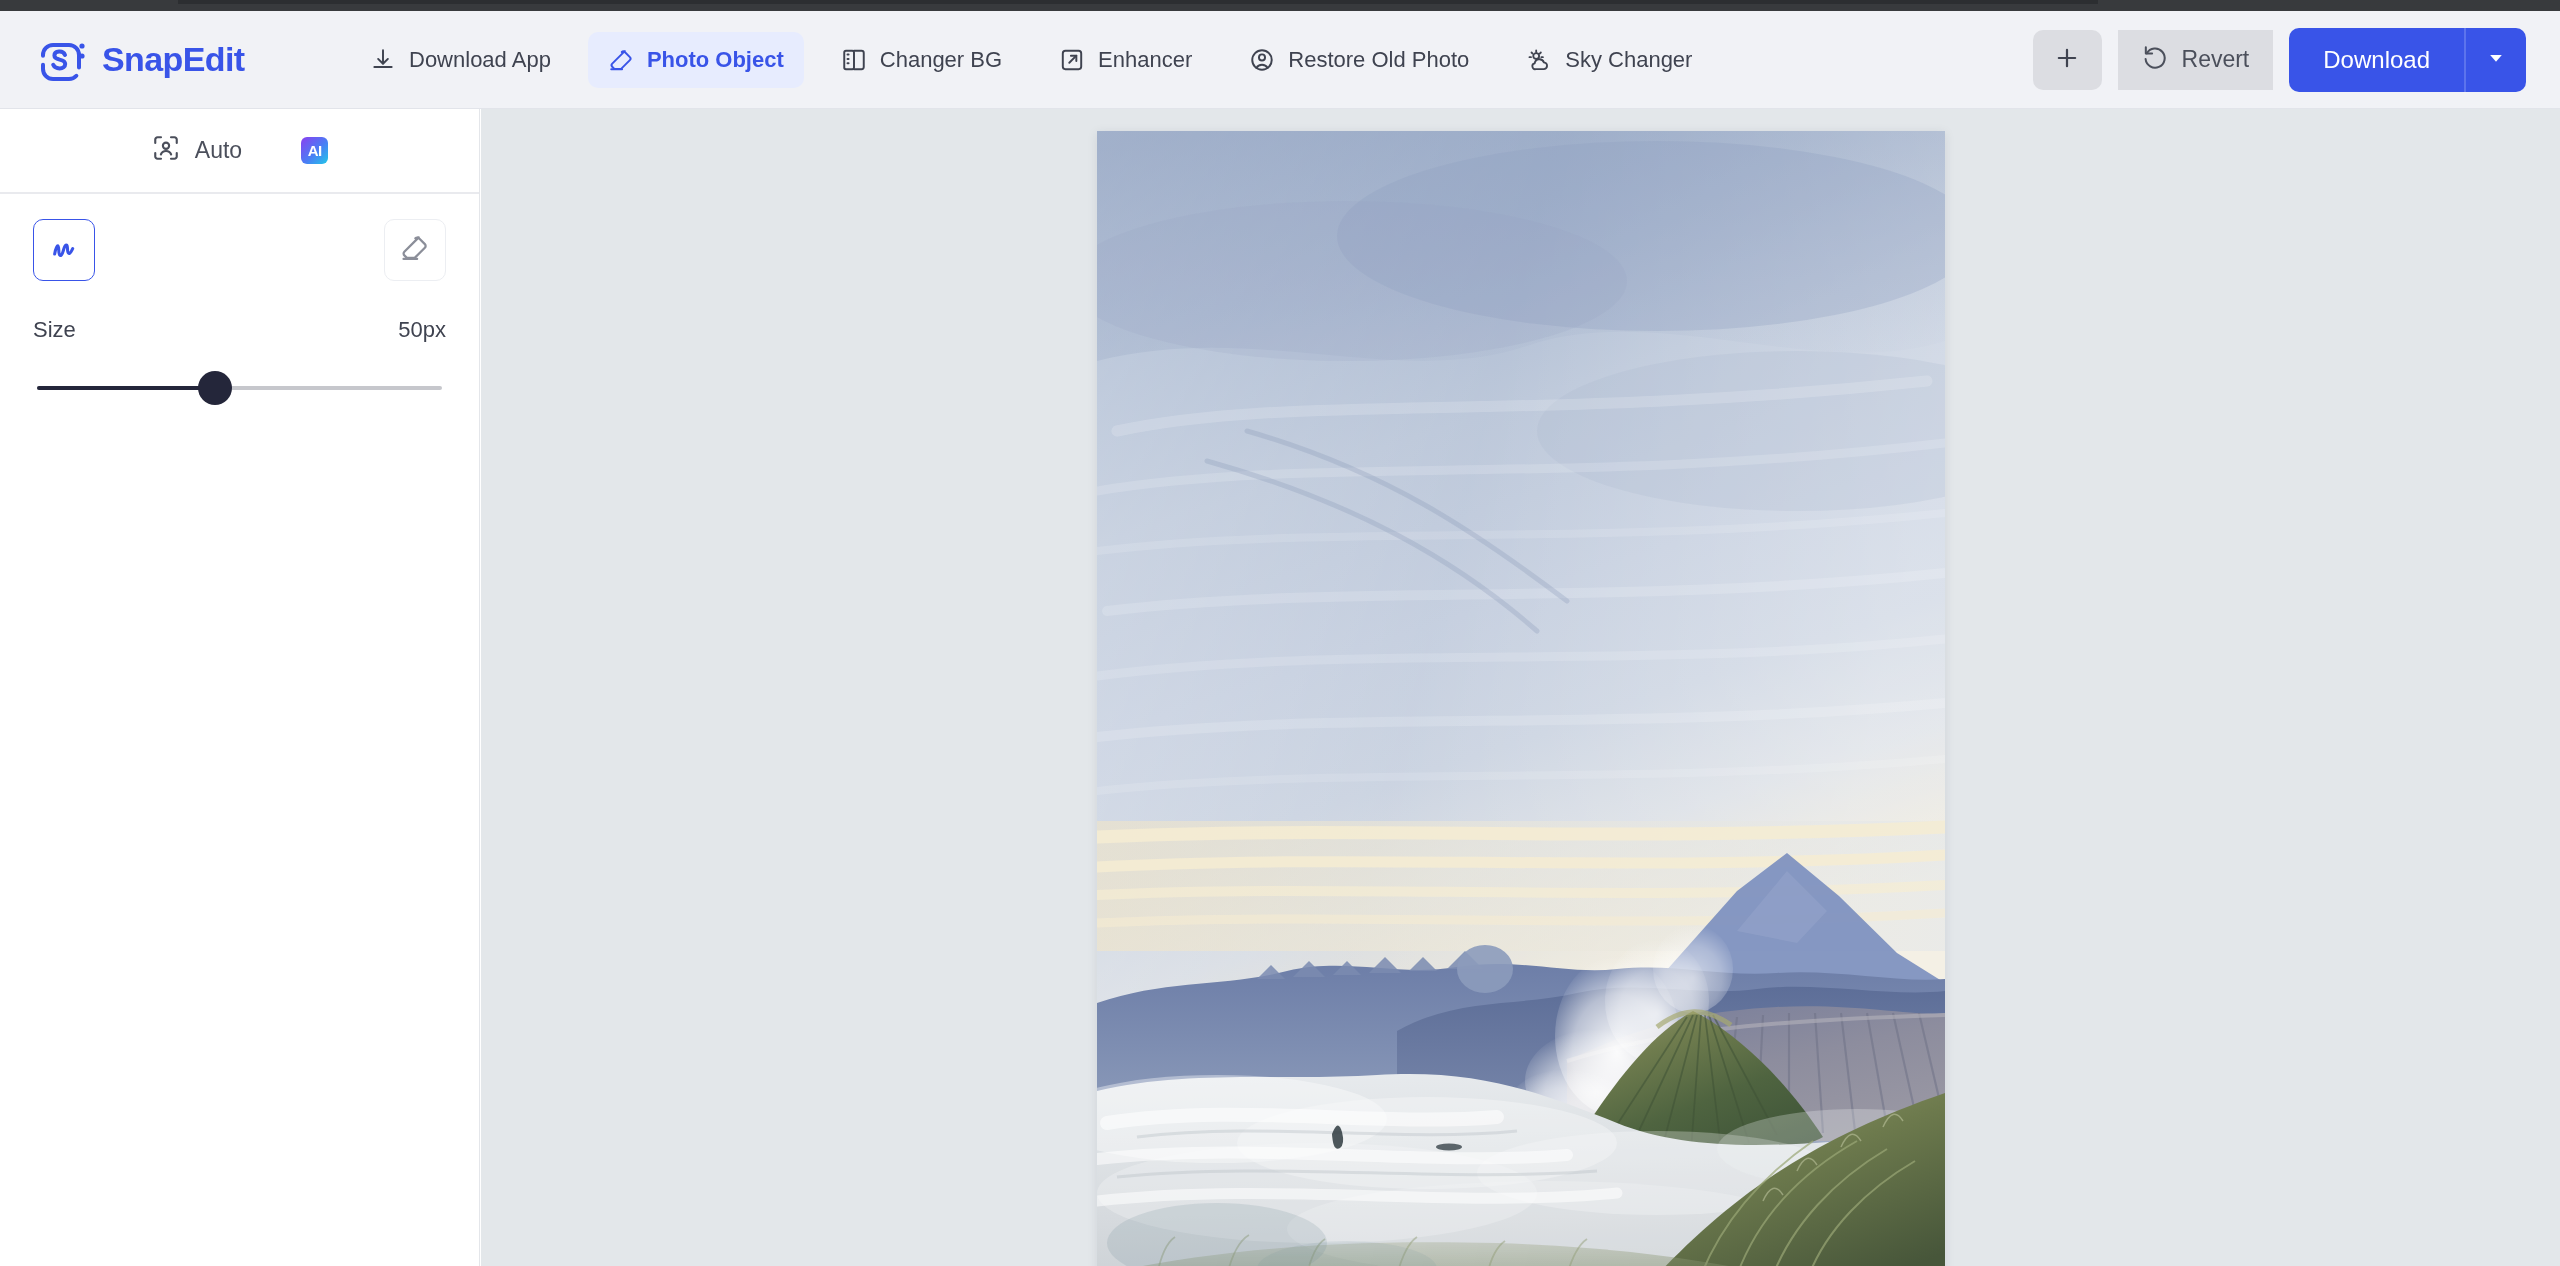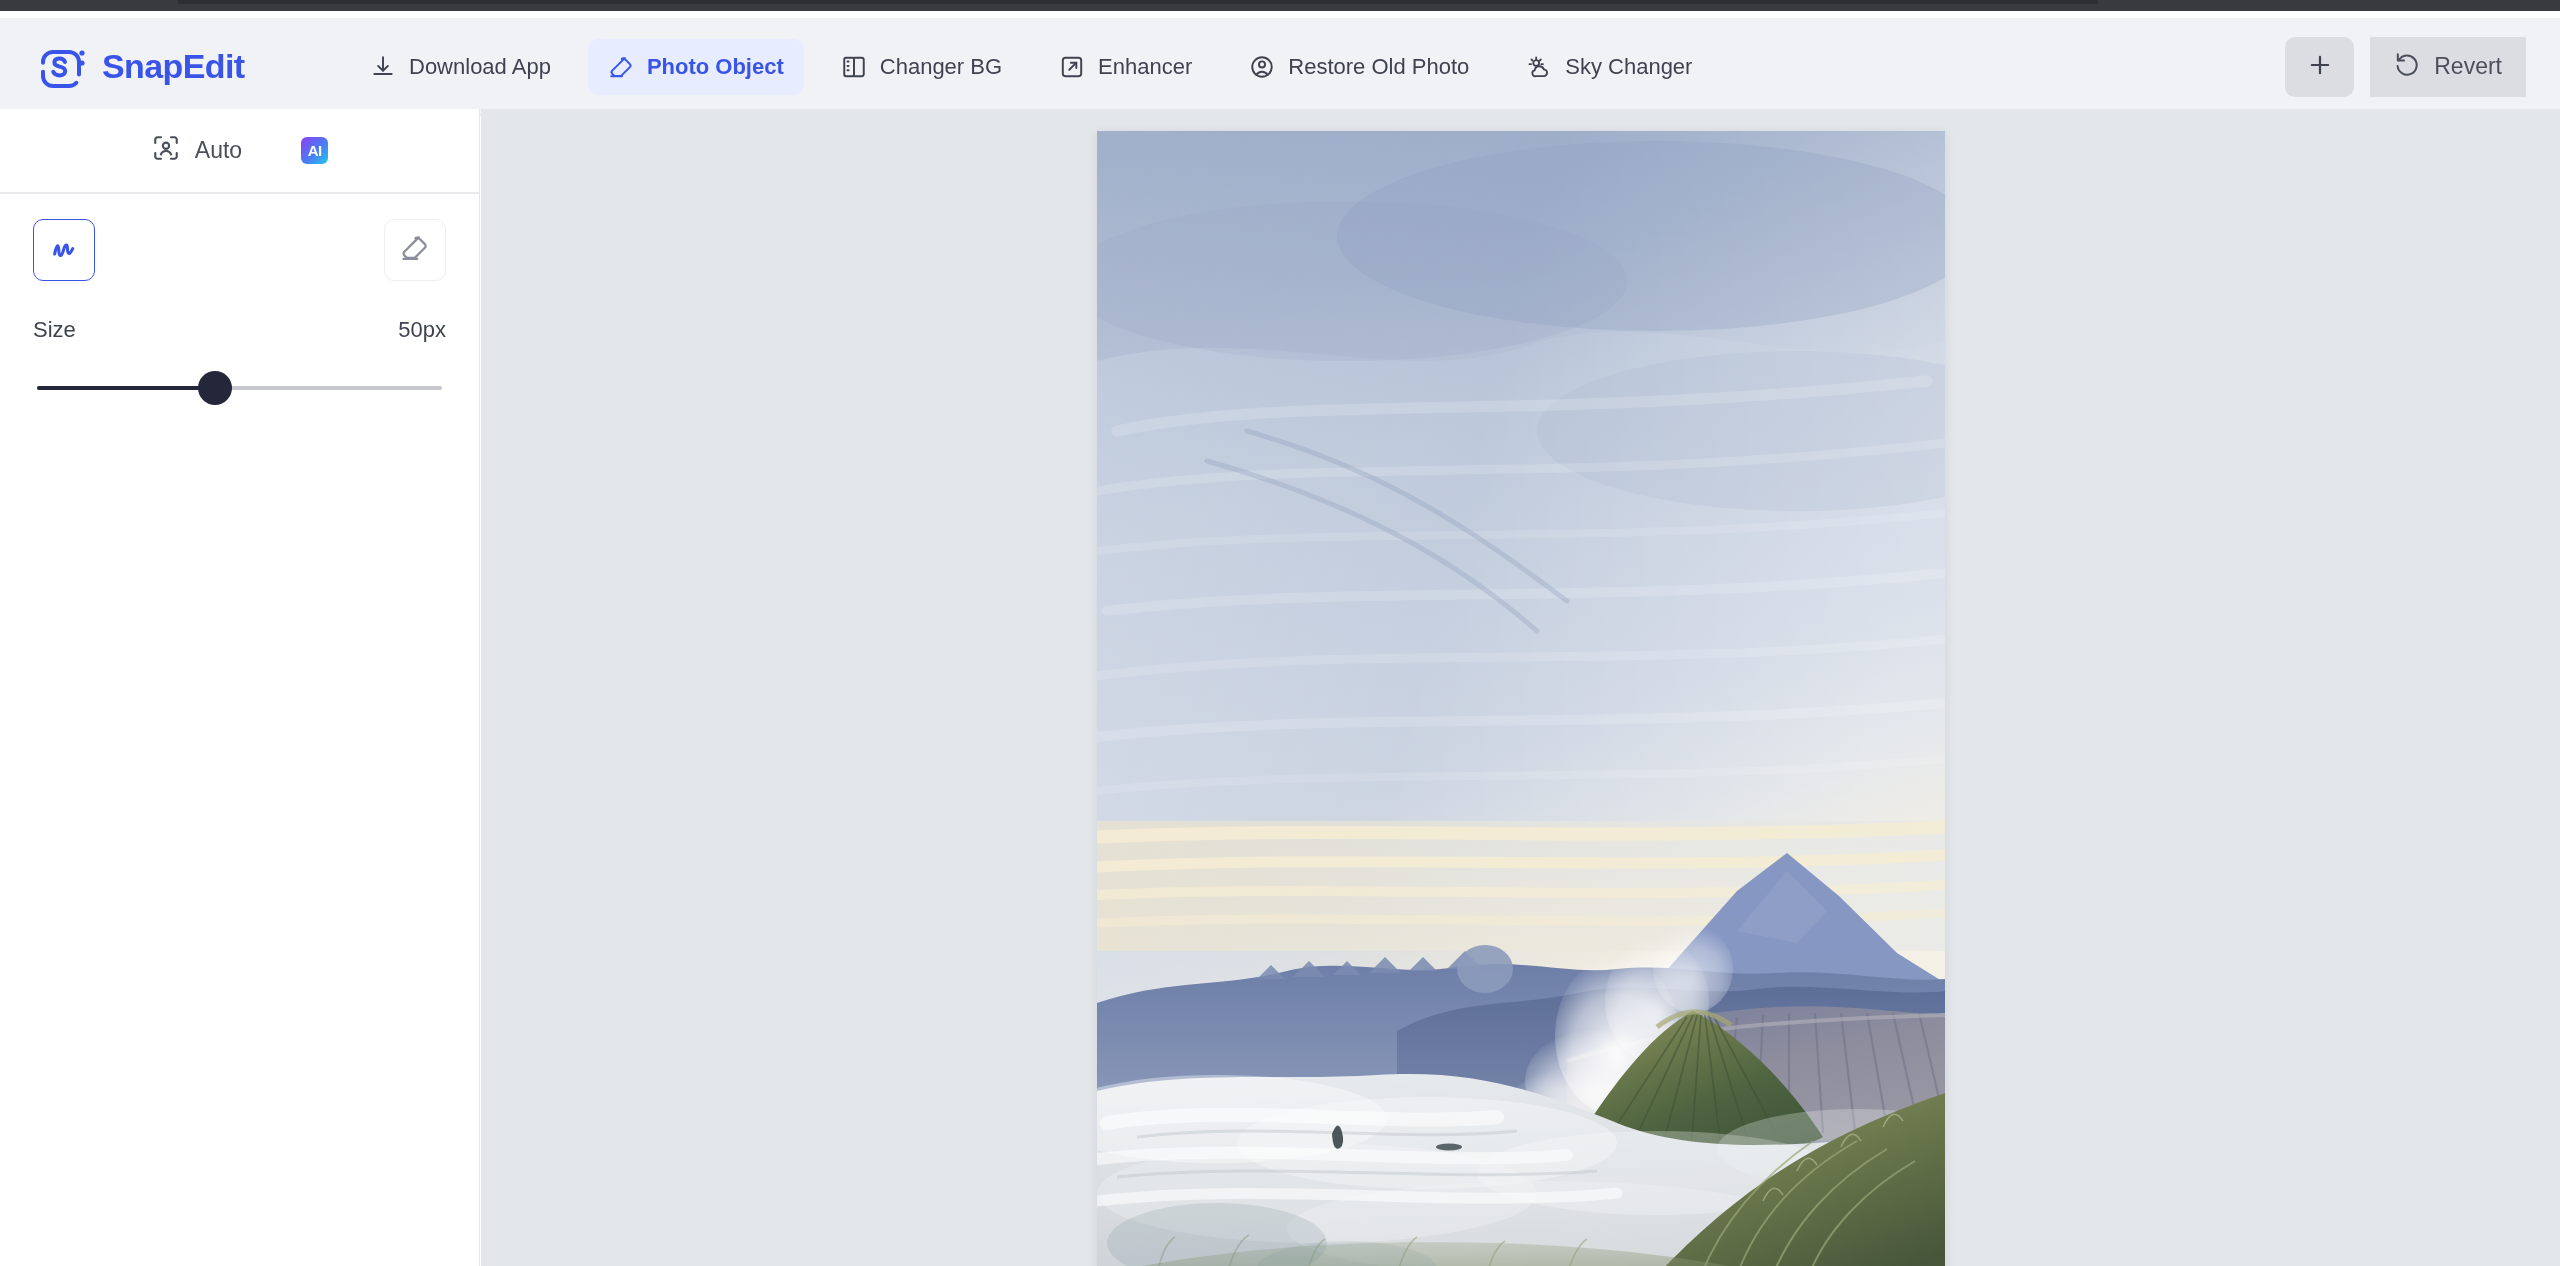--- a/index.html
+++ b/index.html
@@ -17,21 +17,21 @@
     background: #383a3d;
   }
   .chrome-bar .chrome-tabstrip {
     position: absolute; left: 178px; top: 0;
     width: 1920px; height: 4px;
     background: #2c2e31;
   }
 
   
   .app-header {
-    position: absolute; top: 18px; left: 0;
+    position: absolute; top: 11px; left: 0;
     width: 2560px; height: 98px;
     background: #f1f2f6;
     display: flex; align-items: center;
     border-bottom: 1px solid #e2e4ea;
   }
 
   .brand {
     display: flex; align-items: center; gap: 14px;
     margin-left: 38px; width: 300px;
   }
@@ -284,20 +284,30 @@
     <button class="revert-btn">
       <span>
         <svg width="27" height="27" viewBox="0 0 24 24" fill="none" stroke="#4b4f5b" stroke-width="1.8" stroke-linecap="round" stroke-linejoin="round">
           <path d="M4.3 9.2a8.5 8.5 0 1 1-1.1 5"></path>
           <path d="M3.4 3.8v5.6h5.6"></path>
         </svg>
       </span>
       <span>Revert</span>
     </button>
 
+    <div class="download-group">
+      <button class="download-btn">Download</button>
+      <div class="download-caret">
+        <span>
+          <svg width="20" height="20" viewBox="0 0 24 24" fill="#ffffff">
+            <path d="M5 8.5h14L12 16.5Z"></path>
+          </svg>
+        </span>
+      </div>
+    </div>
   </div>
 </header>
 
 <aside class="side-panel">
 
   <div class="panel-tabs">
 
     <div class="panel-tab">
       <span>
         <svg width="30" height="30" viewBox="0 0 24 24" fill="none" stroke="#4b4f5b" stroke-width="1.7" stroke-linecap="round" stroke-linejoin="round">

